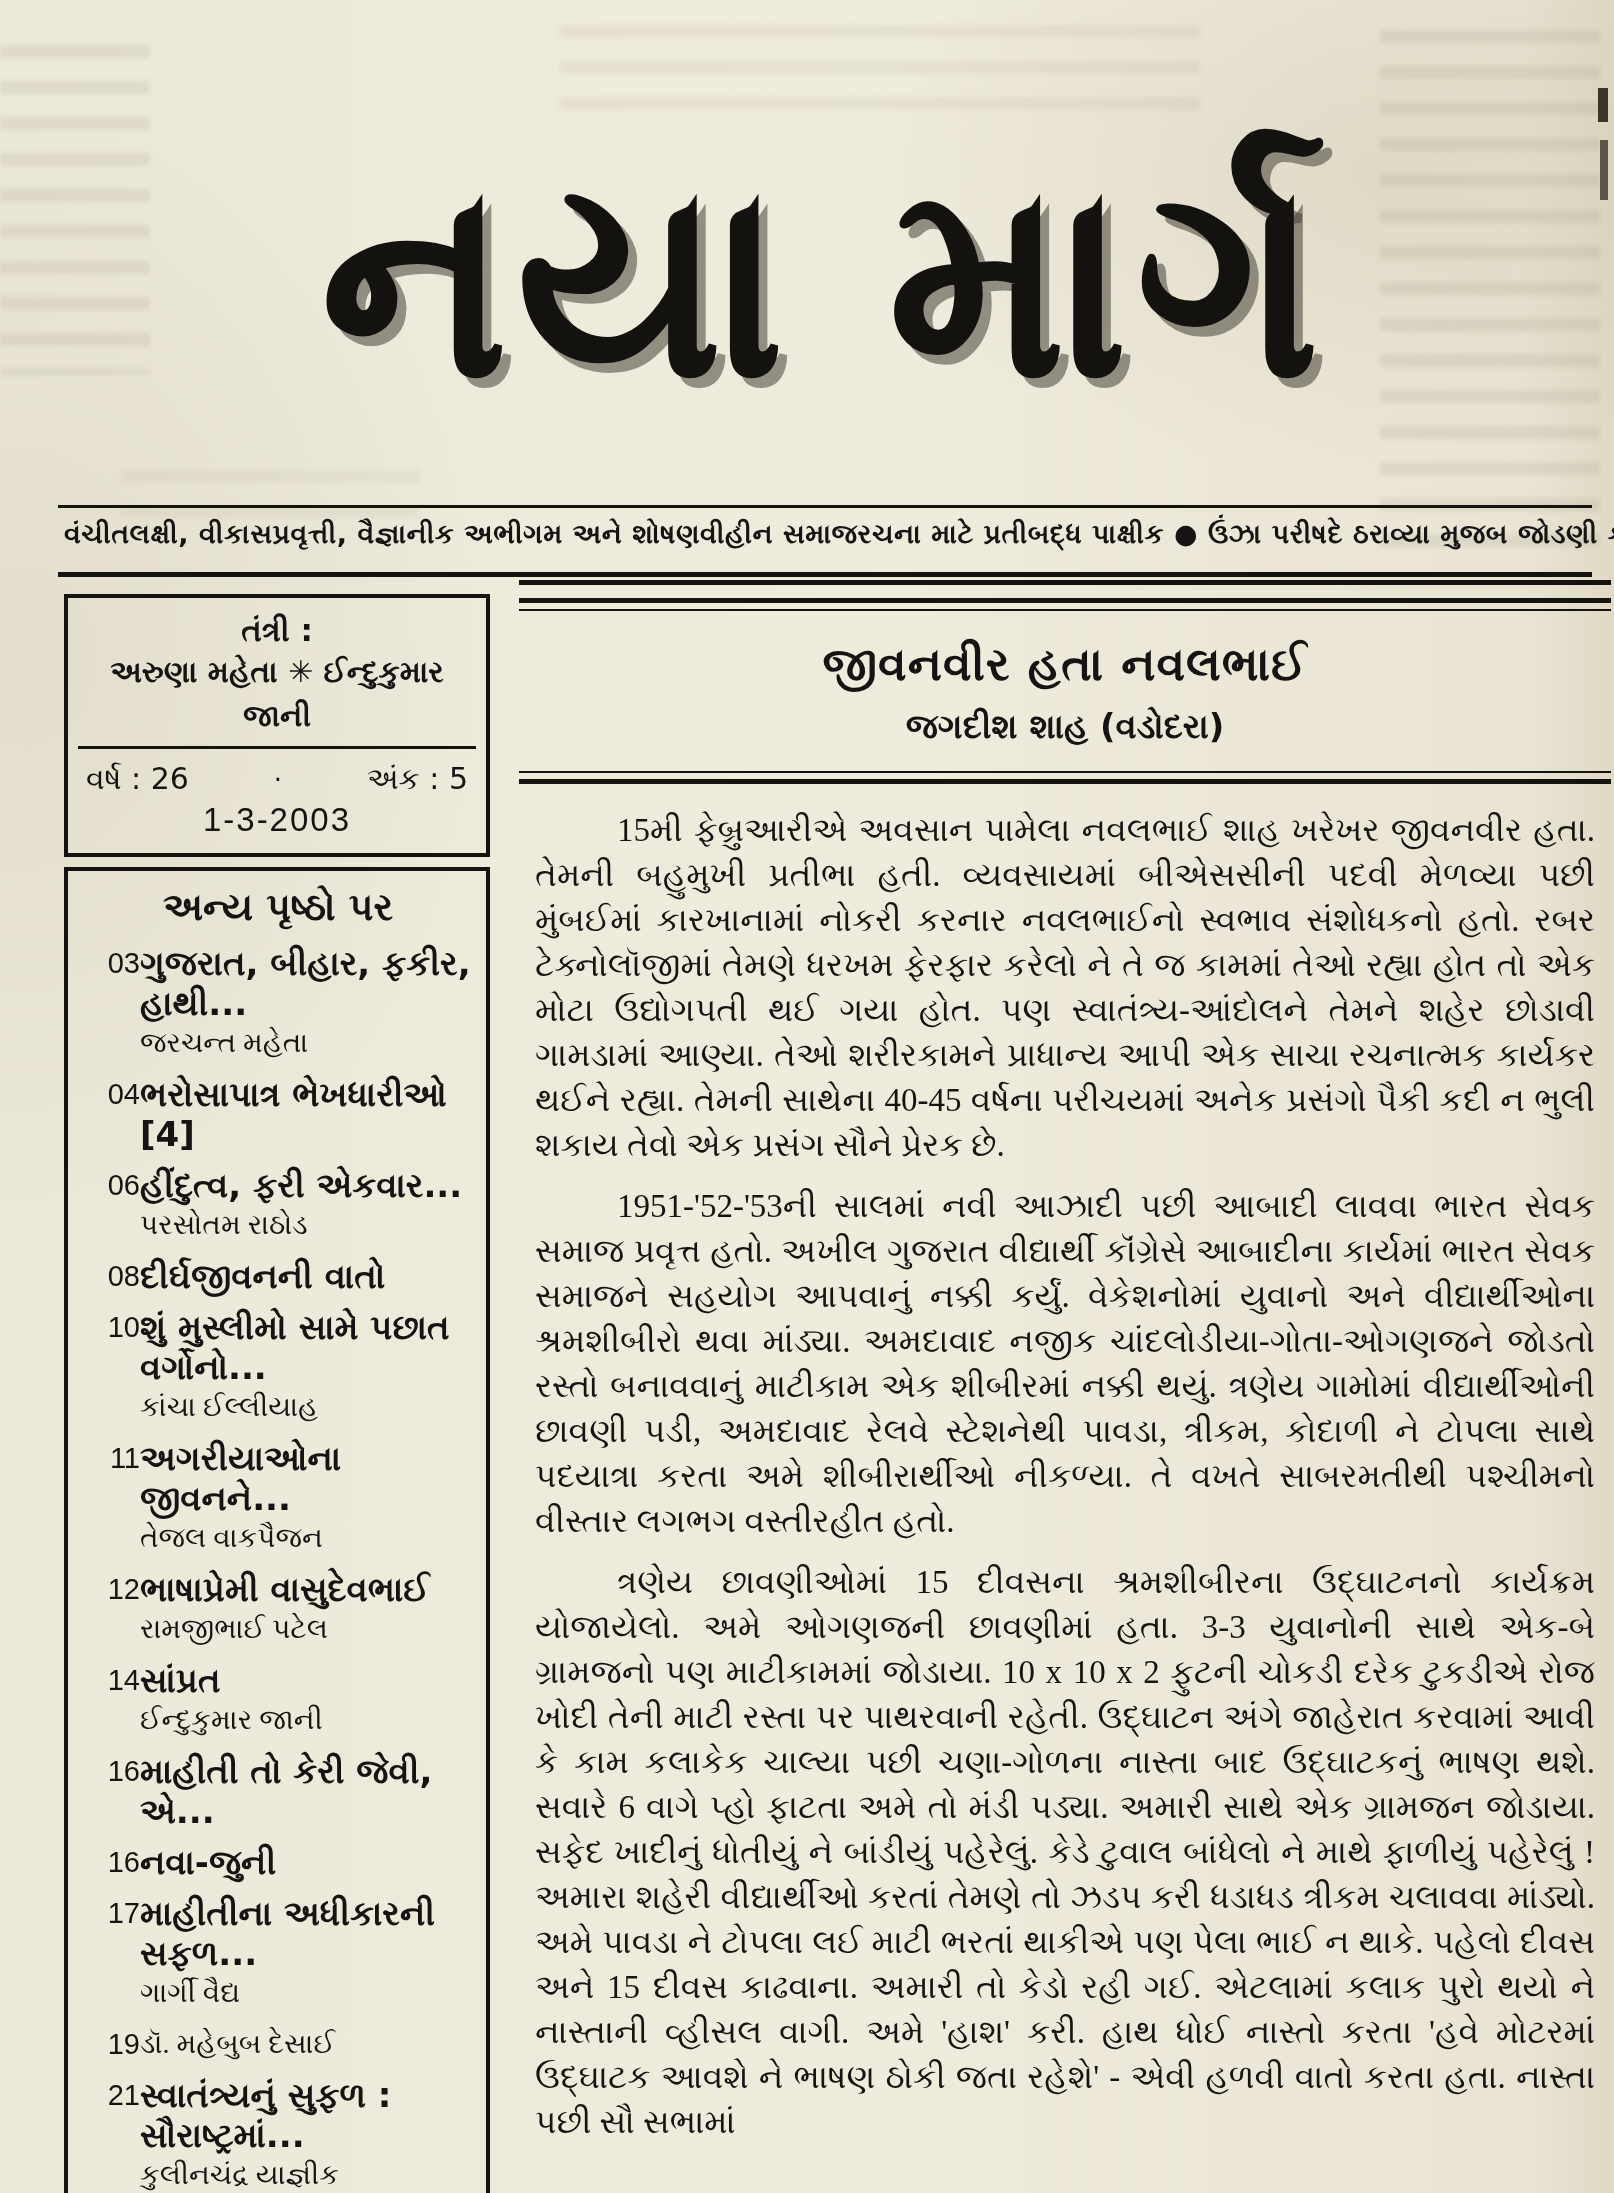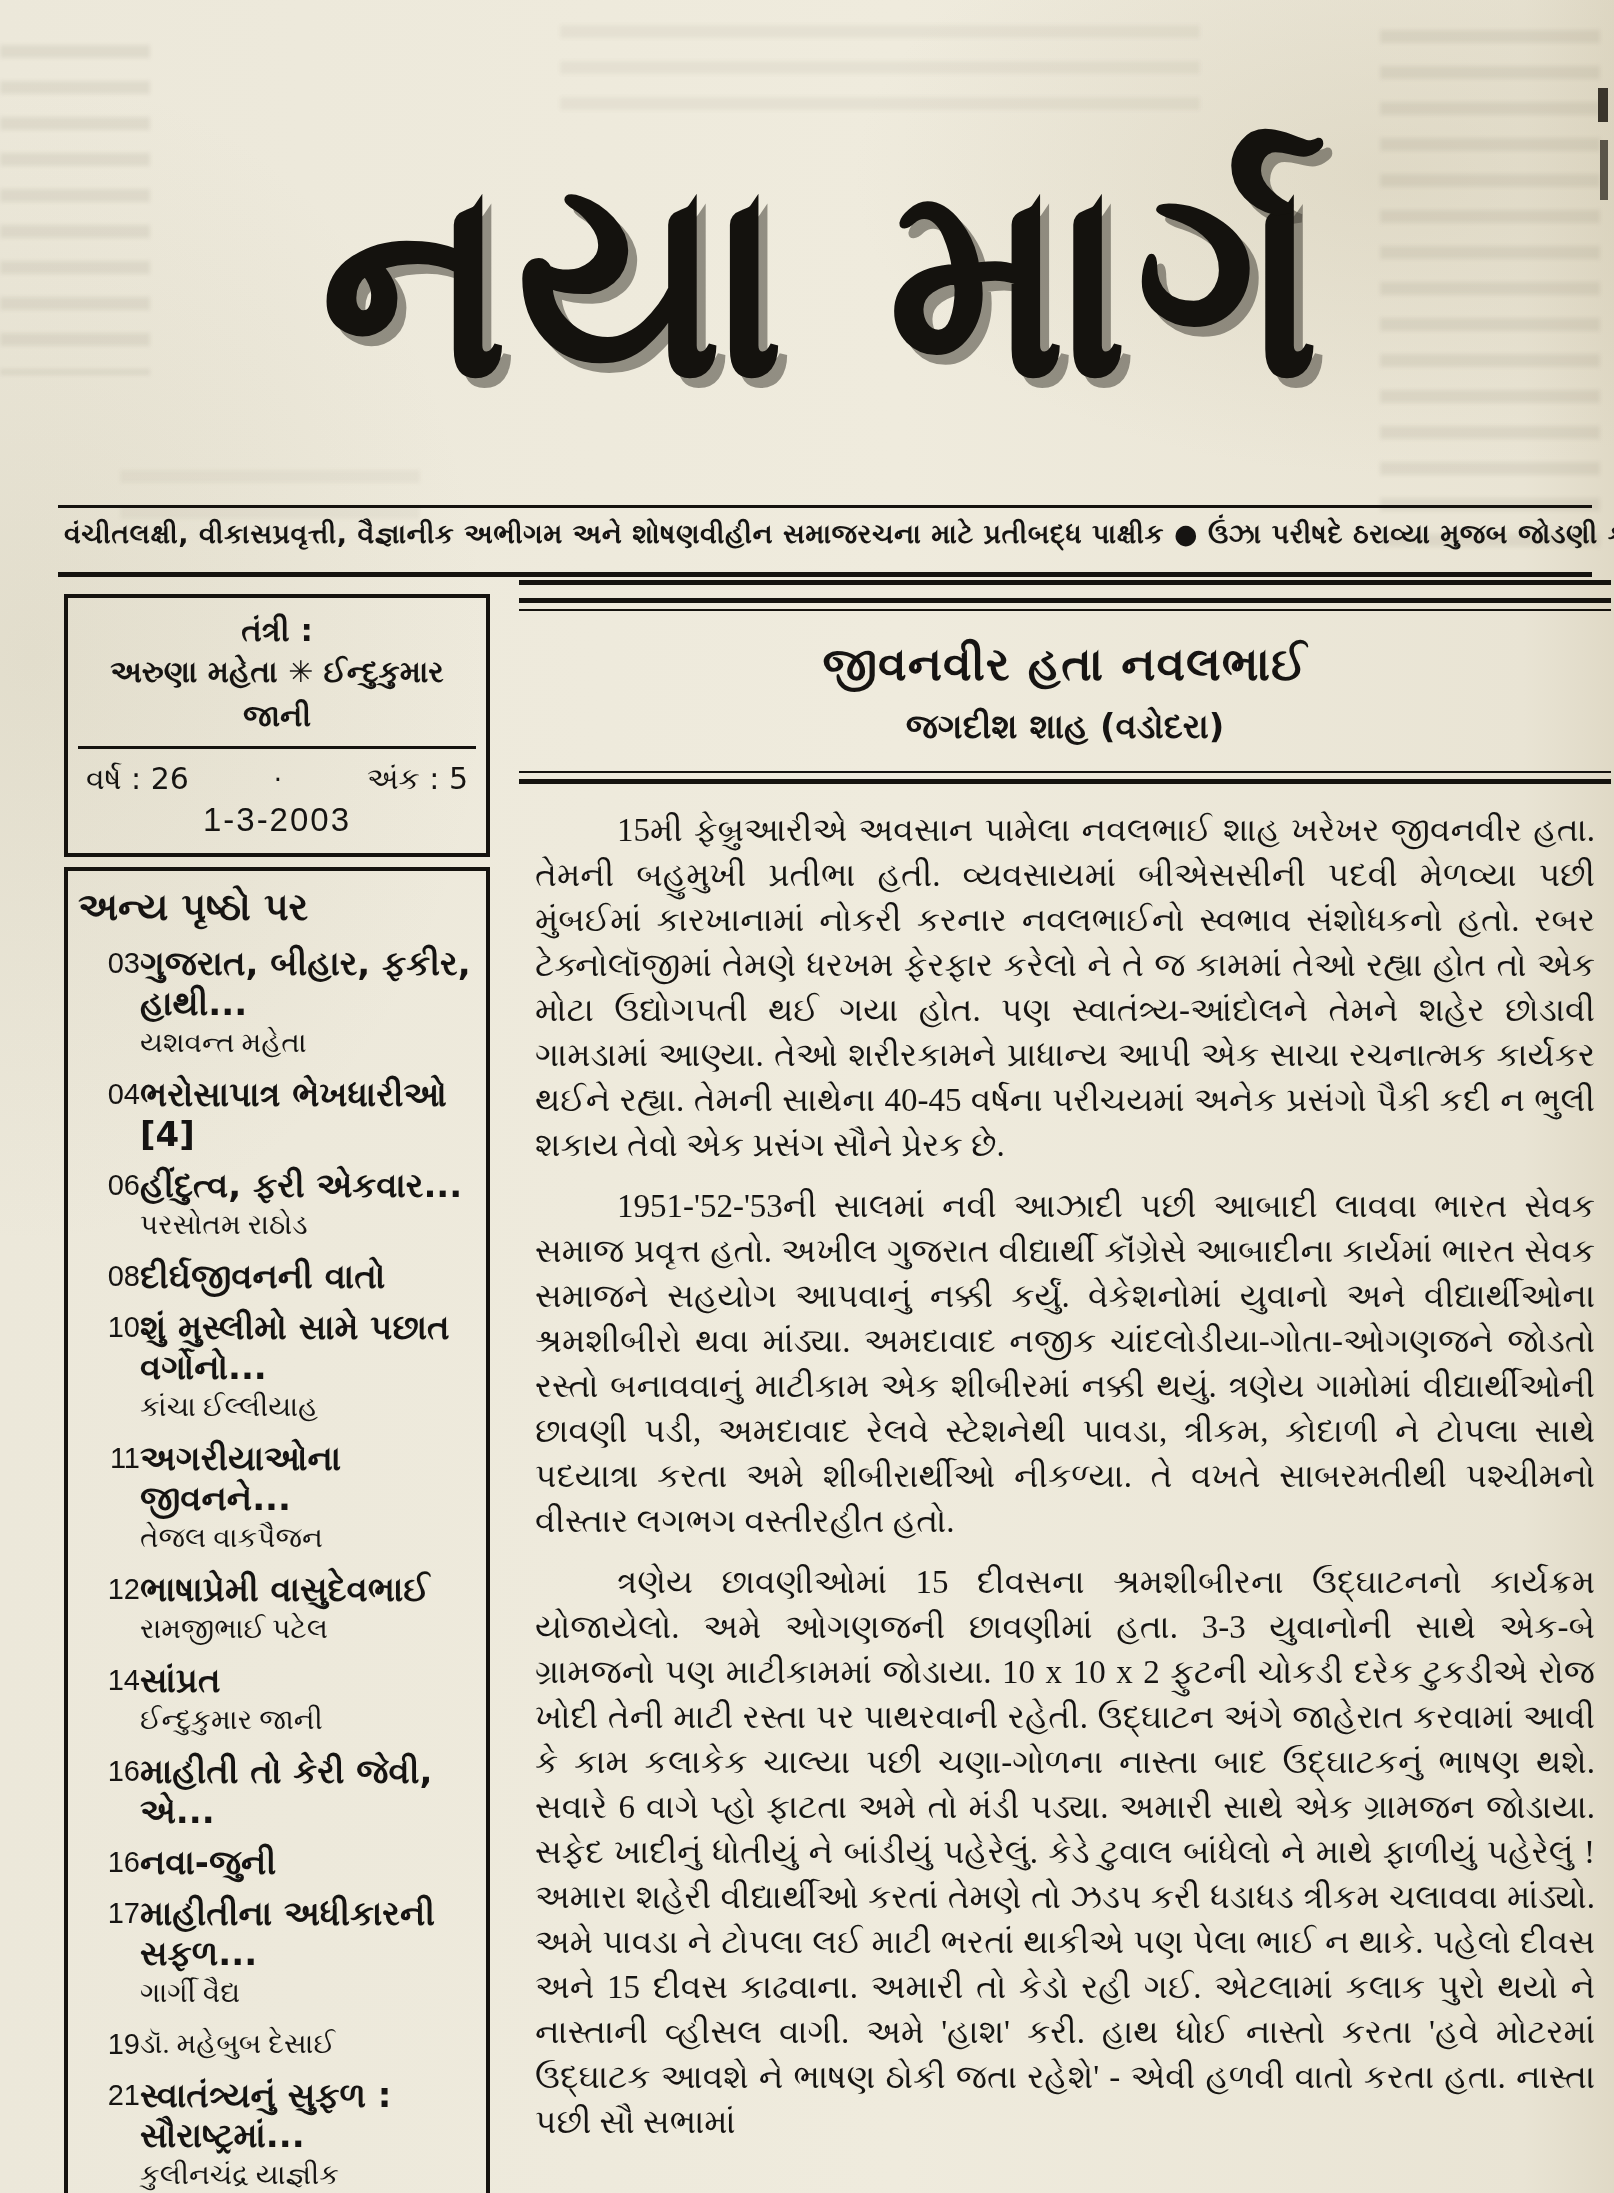--- a/index.html
+++ b/index.html
@@ -76,21 +76,21 @@
   .vol-row{display:flex;justify-content:space-between;align-items:baseline;padding:12px 8px 0 8px;font-size:30px;}
   .vol-sep{font-size:26px;}
   .date-row{font-size:33px;letter-spacing:2px;padding-top:4px;font-family:"Liberation Sans","DejaVu Sans",sans-serif;}
 
   .toc-box{
     margin-top:10px;
     border:4px solid #15130f;
     padding:12px 8px 16px 10px;
   }
   .toc-heading{
-    text-align:left;font-weight:bold;font-size:38px;line-height:48px;
+    text-align:center;font-weight:bold;font-size:38px;line-height:48px;
     margin-bottom:12px;
     font-family:"DejaVu Sans","Liberation Sans",sans-serif;
   }
   .toc-item{display:grid;grid-template-columns:62px 1fr;margin-bottom:11px;}
   .toc-page{font-size:29px;line-height:40px;text-align:right;font-family:"Liberation Sans","DejaVu Sans",sans-serif;}
   .toc-title{font-size:34px;line-height:40px;font-weight:bold;font-family:"DejaVu Sans","Liberation Sans",sans-serif;}
   .toc-author{grid-column:2;font-size:28px;line-height:40px;}
   .toc-author:empty{display:none;}
 
   
@@ -150,21 +150,21 @@
       </div>
       <div class="date-row">1-3-2003</div>
     </div>
 
     <div class="toc-box">
       <div class="toc-heading">અન્ય પૃષ્ઠો પર</div>
 
       <div class="toc-item">
         <div class="toc-page">03</div>
         <div class="toc-title">ગુજરાત, બીહાર, ફકીર, હાથી...</div>
-        <div class="toc-author">યશવન્ત મહેતા</div>
+        <div class="toc-author">જરચન્ત મહેતા</div>
       </div>
       <div class="toc-item">
         <div class="toc-page">04</div>
         <div class="toc-title">ભરોસાપાત્ર ભેખધારીઓ [4]</div>
 
       </div>
       <div class="toc-item">
         <div class="toc-page">06</div>
         <div class="toc-title">હીંદુત્વ, ફરી એકવાર...</div>
         <div class="toc-author">પરસોતમ રાઠોડ</div>

